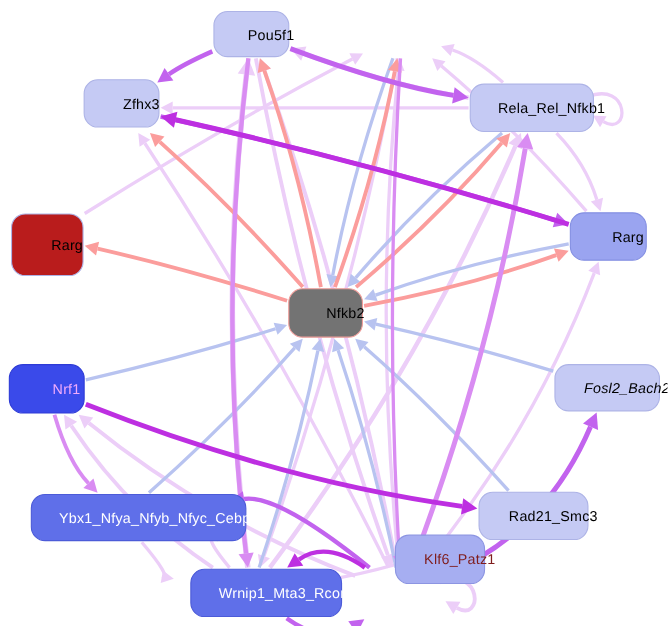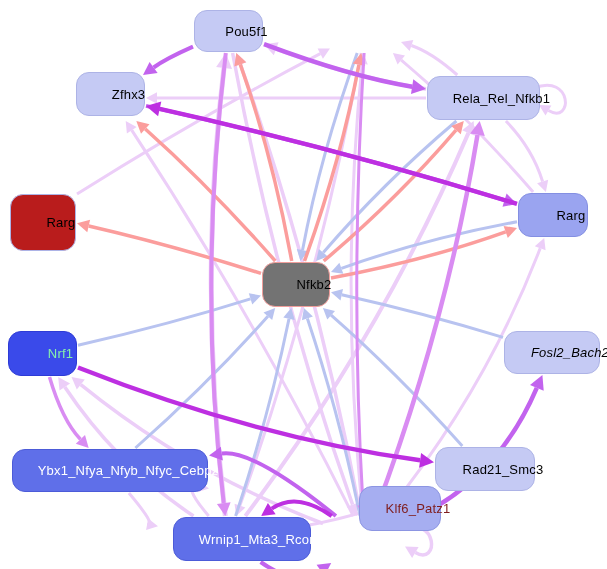--- a/index.html
+++ b/index.html
@@ -142,27 +142,27 @@
       </div>
       <div class="node" style="left: 10px; top: 194px; width: 66px; height: 57px; background: #b91c1c; border: 1px solid rgb(173, 179, 230); color: rgb(0, 0, 0);">
         <span class="label">Rarg</span>
       </div>
       <div class="node" style="left: 518px; top: 193px; width: 70px; height: 44px; background: rgb(154, 164, 240); border: 1px solid rgb(132, 143, 226); color: rgb(0, 0, 0);">
         <span class="label">Rarg</span>
       </div>
       <div class="node" style="left: 262px; top: 262px; width: 68px; height: 45px; background: #737373; border: 1px solid rgb(240, 158, 155); color: rgb(0, 0, 0);">
         <span class="label">Nfkb2</span>
       </div>
-      <div class="node" style="left: 8px; top: 331px; width: 69px; height: 45px; background: rgb(58, 74, 234); border: 1px solid rgb(46, 59, 214); color: #86efac;">
+      <div class="node" style="left: 8px; top: 331px; width: 69px; height: 45px; background: rgb(58, 74, 234); border: 1px solid rgb(46, 59, 214); color: #f0abfc;">
         <span class="label">Nrf1</span>
       </div>
       <div class="node" style="left: 504px; top: 331px; width: 96px; height: 43px; background: rgb(197, 202, 244); border: 1px solid rgb(173, 179, 230); color: rgb(0, 0, 0); font-style: italic;">
         <span class="label">Fosl2_Bach2</span>
       </div>
-      <div class="node" style="left: 12px; top: 449px; width: 196px; height: 43px; background: rgb(95, 111, 233); border: 1px solid rgb(76, 91, 216); color: rgb(255, 255, 255);">
+      <div class="node" style="left: 28px; top: 449px; width: 196px; height: 43px; background: rgb(95, 111, 233); border: 1px solid rgb(76, 91, 216); color: rgb(255, 255, 255);">
         <span class="label">Ybx1_Nfya_Nfyb_Nfyc_Cebpz</span>
       </div>
       <div class="node" style="left: 435px; top: 447px; width: 100px; height: 44px; background: rgb(197, 202, 244); border: 1px solid rgb(173, 179, 230); color: rgb(0, 0, 0);">
         <span class="label">Rad21_Smc3</span>
       </div>
       <div class="node" style="left: 173px; top: 517px; width: 138px; height: 44px; background: rgb(95, 111, 233); border: 1px solid rgb(76, 91, 216); color: rgb(255, 255, 255);">
         <span class="label">Wrnip1_Mta3_Rcor1</span>
       </div>
       <div class="node" style="left: 324px; top: 486px; width: 82px; height: 45px; background: rgb(166, 174, 241); border: 1px solid rgb(140, 149, 226); color: #7f1d1d; margin-left: 35px;">
         <span class="label">Klf6_Patz1</span>

